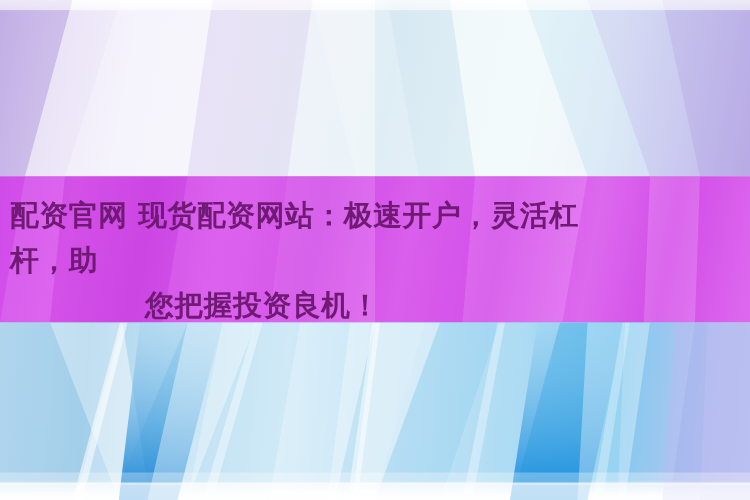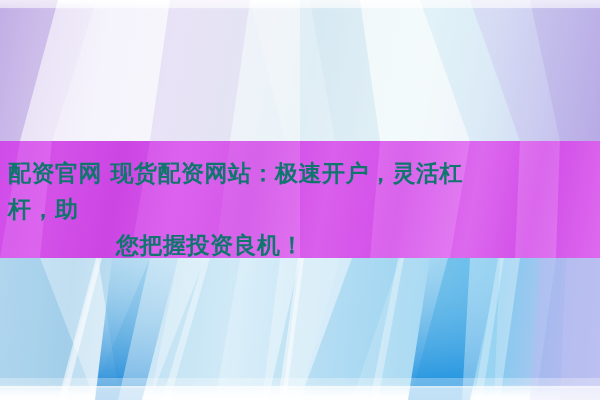--- a/index.html
+++ b/index.html
@@ -106,21 +106,21 @@
     pointer-events: none;
   }
   .facets svg { display: block; }
 
   
   .copy {
     position: absolute;
     left: 0;
     top: 155px;
     width: 502px;
-    color: #0f766e;
+    color: #701a75;
     font-size: 23px;
     font-weight: bold;
     line-height: 36px;
     letter-spacing: 0.5px;
     text-align: right;
     white-space: normal;
     z-index: 5;
   }
   .copy .line {
     display: block;

